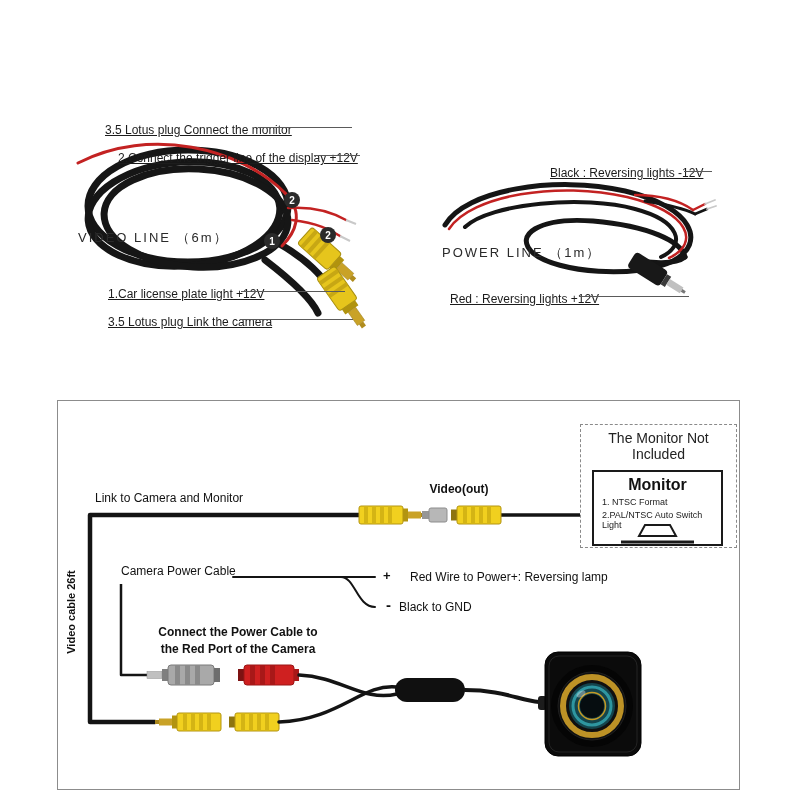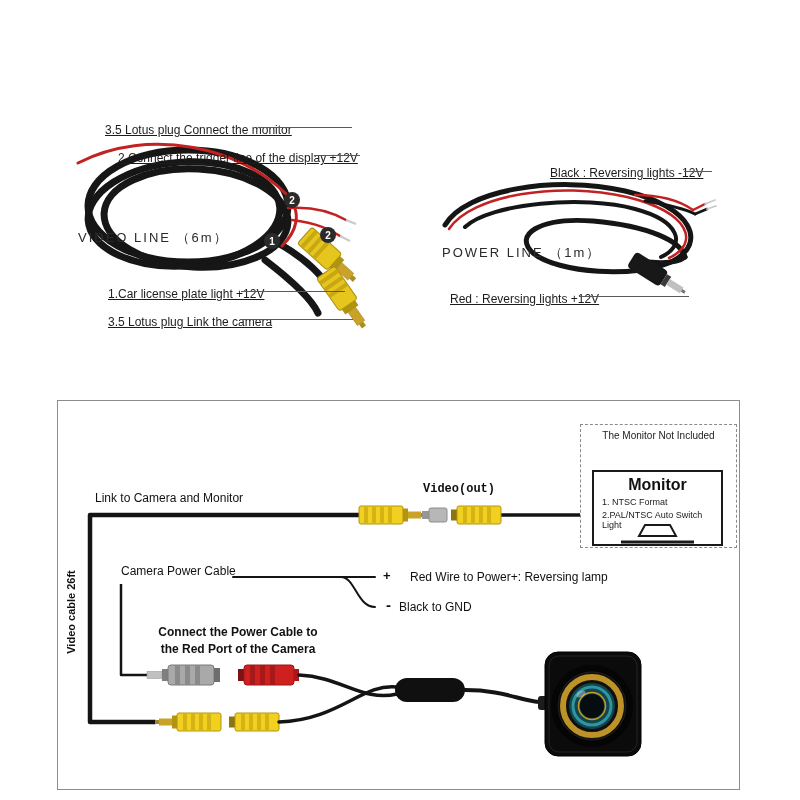--- a/index.html
+++ b/index.html
@@ -10,21 +10,21 @@
   .sm { font-size:12px;text-decoration:underline; }
   .right { text-align:right; }
   .leader { position:absolute; height:1px; background:#5a5a5a; }
   .title-md { font-size:13px; letter-spacing:2px; color:#2a2a2a; }
   .big { font-size:12px; font-weight:bold; color:#111; }
   .sign { font-weight:bold; color:#111; }
   #bottom-box { position:absolute; left:57px; top:400px; width:683px; height:390px; border:1px solid #8c8c8c; background:#fff; }
   #side-label { position:absolute; left:7px; top:605px; width:130px; height:14px; text-align:center;
                 font-size:11px; font-weight:bold; color:#111; transform:rotate(-90deg); }
   #monitor-box { position:absolute; left:580px; top:424px; width:157px; height:124px; border:1px dashed #8a8a8a; background:#fff; }
-  #monitor-title-sm { position:absolute; top:5px; left:0; width:100%; text-align:center; font-size:10px; color:#222; }
+  #monitor-title-sm { position:absolute; top:5px; left:0; width:100%; text-align:center; font-size:14px; color:#222; }
   #monitor-screen { position:absolute; left:11px; top:21px; width:131px; height:76px; border:2px solid #1a1a1a; background:#fff;margin-top:24px; }
   #monitor-name { text-align:center; font-size:16px; font-weight:bold; color:#111; margin-top:4px; }
   .monitor-line { font-size:9px; color:#222; margin:3px 0 0 8px; }
   #note-block { position:absolute; left:153px; top:624px; width:170px; text-align:center; font-size:12px; font-weight:bold; color:#111; line-height:17px; }
   svg { position:absolute; overflow:visible; }
 </style>
 </head>
 <body>
 
 <div id="page">
@@ -234,21 +234,21 @@
       <div class="monitor-line">1. NTSC Format</div>
       <div class="monitor-line">2.PAL/NTSC Auto Switch Light</div>
     </div>
     <svg style="left:0; top:98px;" width="157" height="26" viewBox="0 0 157 26">
       <path d="M 64,2 L 89,2 L 95,13 L 58,13 Z" fill="#ffffff" stroke="#1a1a1a" stroke-width="2"></path>
       <line x1="40" y1="19" x2="113" y2="19" stroke="#1a1a1a" stroke-width="3"></line>
     </svg>
   </div>
 
   <div class="lbl big" style="left:95px; top:491px; font-weight:normal; font-size:12px; color:#111;">Link to Camera and Monitor</div>
-  <div class="lbl big" style="left:400px; top:482px; width:118px; text-align:center;font-family:Liberation Mono, monospace;">Video(out)</div>
+  <div class="lbl big" style="left:400px; top:482px; width:118px; text-align:center;">Video(out)</div>
   <div class="lbl" style="left:121px; top:564px; font-size:12px; color:#111;">Camera Power Cable</div>
 
   <div class="lbl sign" style="left:383px; top:568px; font-size:13px;">+</div>
   <div class="lbl" style="left:410px; top:570px; font-size:12px; color:#111;">Red Wire to Power+: Reversing lamp</div>
 
   <div class="lbl sign" style="left:386px; top:596px; font-size:15px;">-</div>
   <div class="lbl" style="left:399px; top:600px; font-size:12px; color:#111;">Black to GND</div>
 
   <div id="note-block">
     <div>Connect the Power Cable to</div>

